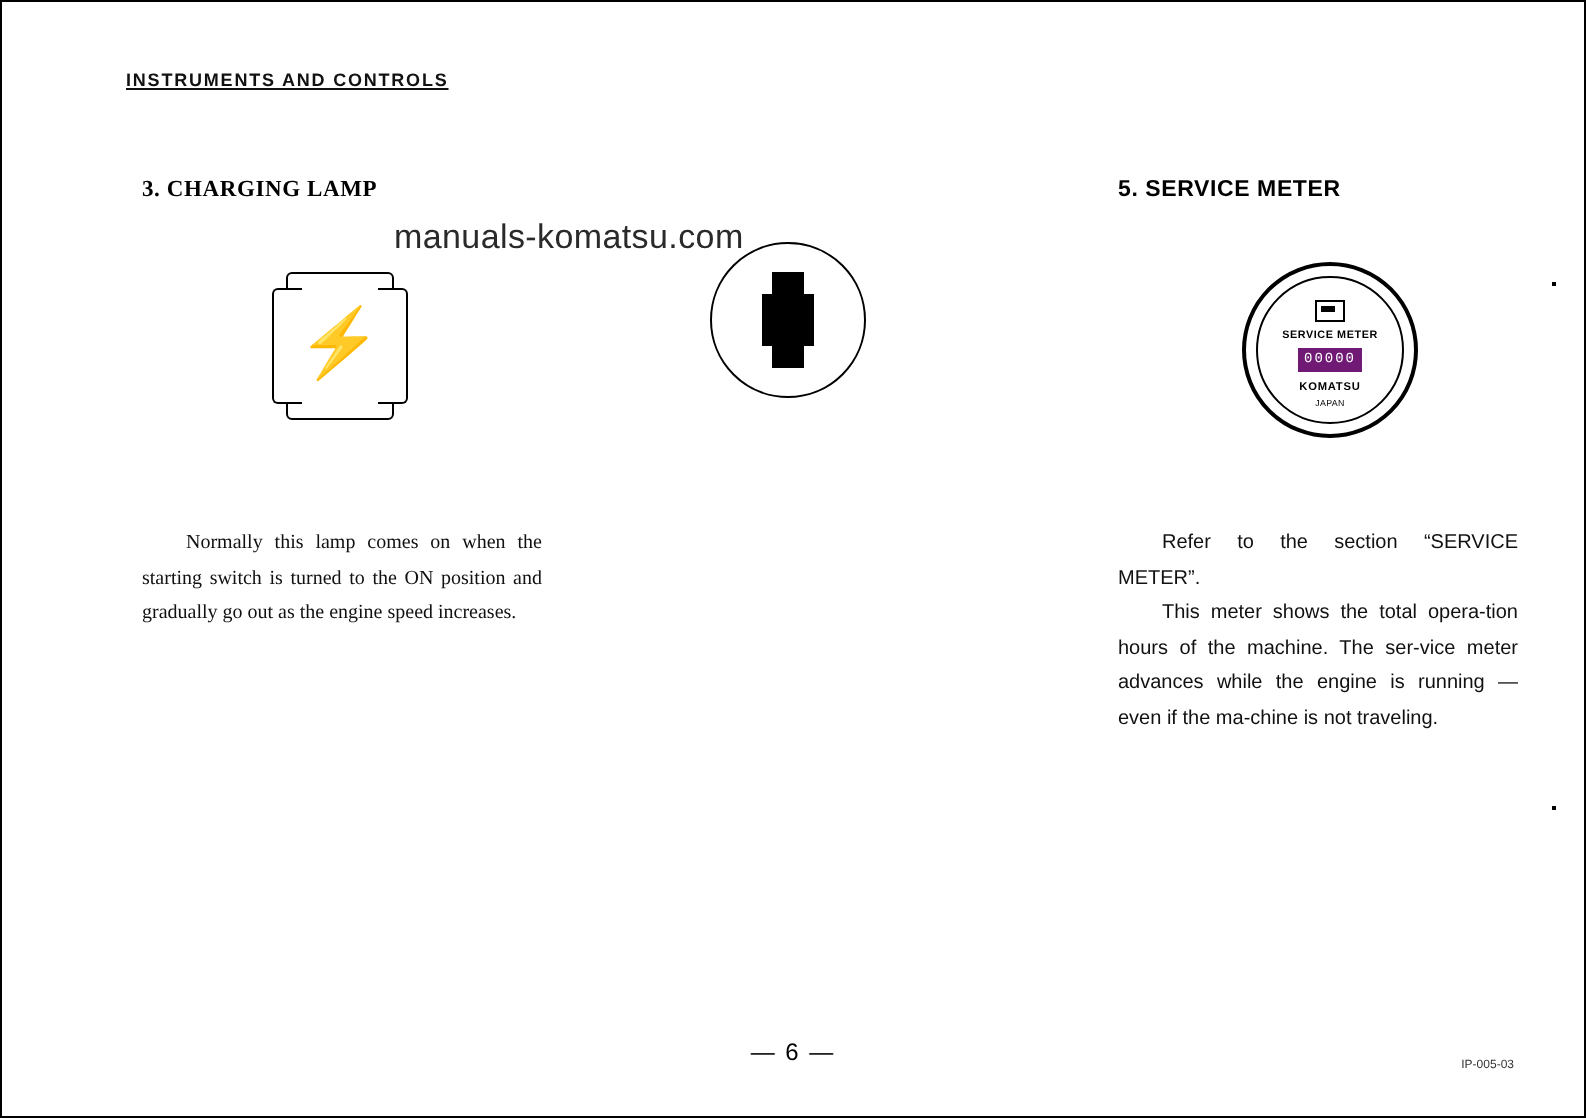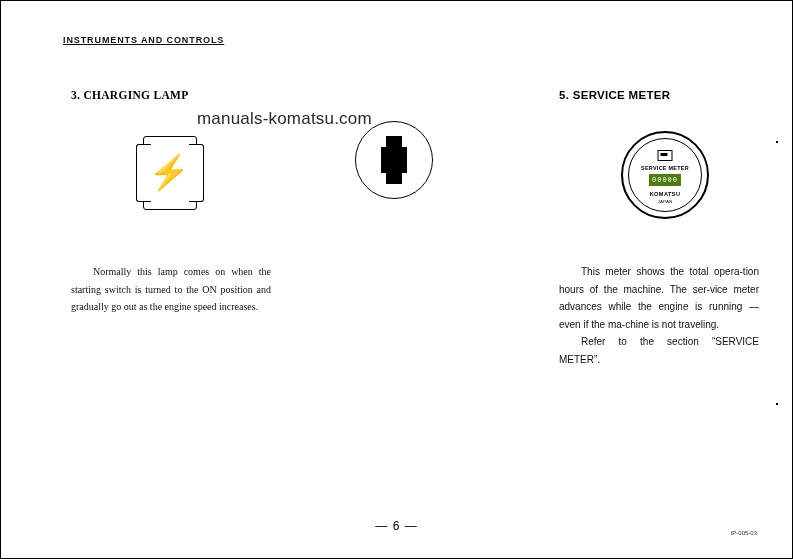--- a/index.html
+++ b/index.html
@@ -198,21 +198,21 @@
     text-align: center;
     font-size: 5.4px;
     font-weight: bold;
     letter-spacing: 0.3px;
   }
   .meter-digits {
     position: absolute;
     left: 50%;
     top: 35px;
     transform: translateX(-50%);
-    background: #4d7c0f;
+    background: #701a75;
     color: #fff;
     font-family: "Liberation Mono", monospace;
     font-size: 7px;
     letter-spacing: 1px;
     padding: 2px 3px;
     line-height: 8px;
   }
   .meter-brand {
     position: absolute;
     left: 0;
@@ -298,22 +298,22 @@
           <div class="meter-inner">
             <div class="meter-top-icon"></div>
             <div class="meter-label">SERVICE METER</div>
             <div class="meter-digits">00000</div>
             <div class="meter-brand">KOMATSU</div>
             <div class="meter-sub">JAPAN</div>
           </div>
         </div>
       </div>
       <div class="body-text">
+        <p>Refer to the section “SERVICE METER”.</p>
         <p>This meter shows the total opera-tion hours of the machine. The ser-vice meter advances while the engine is running — even if the ma-chine is not traveling.</p>
-        <p>Refer to the section “SERVICE METER”.</p>
       </div>
     </div>
 
   </div>
 
   <div class="page-number">— 6 —</div>
   <div class="doc-code">IP-005-03</div>
 
 </div>
 

